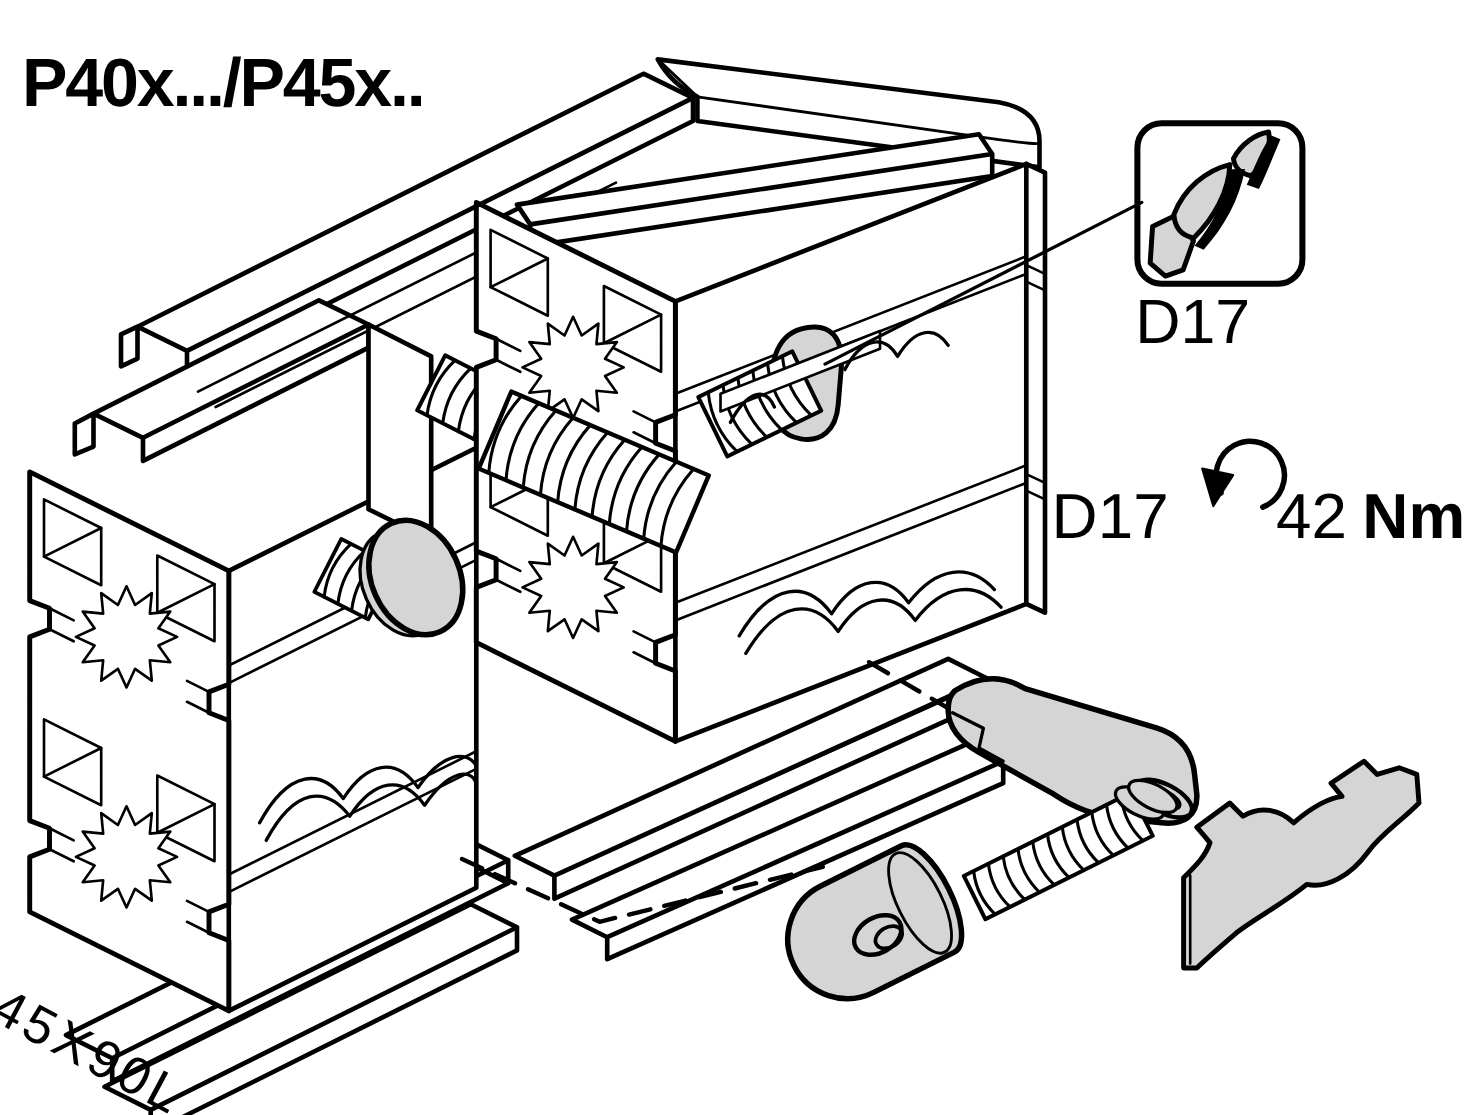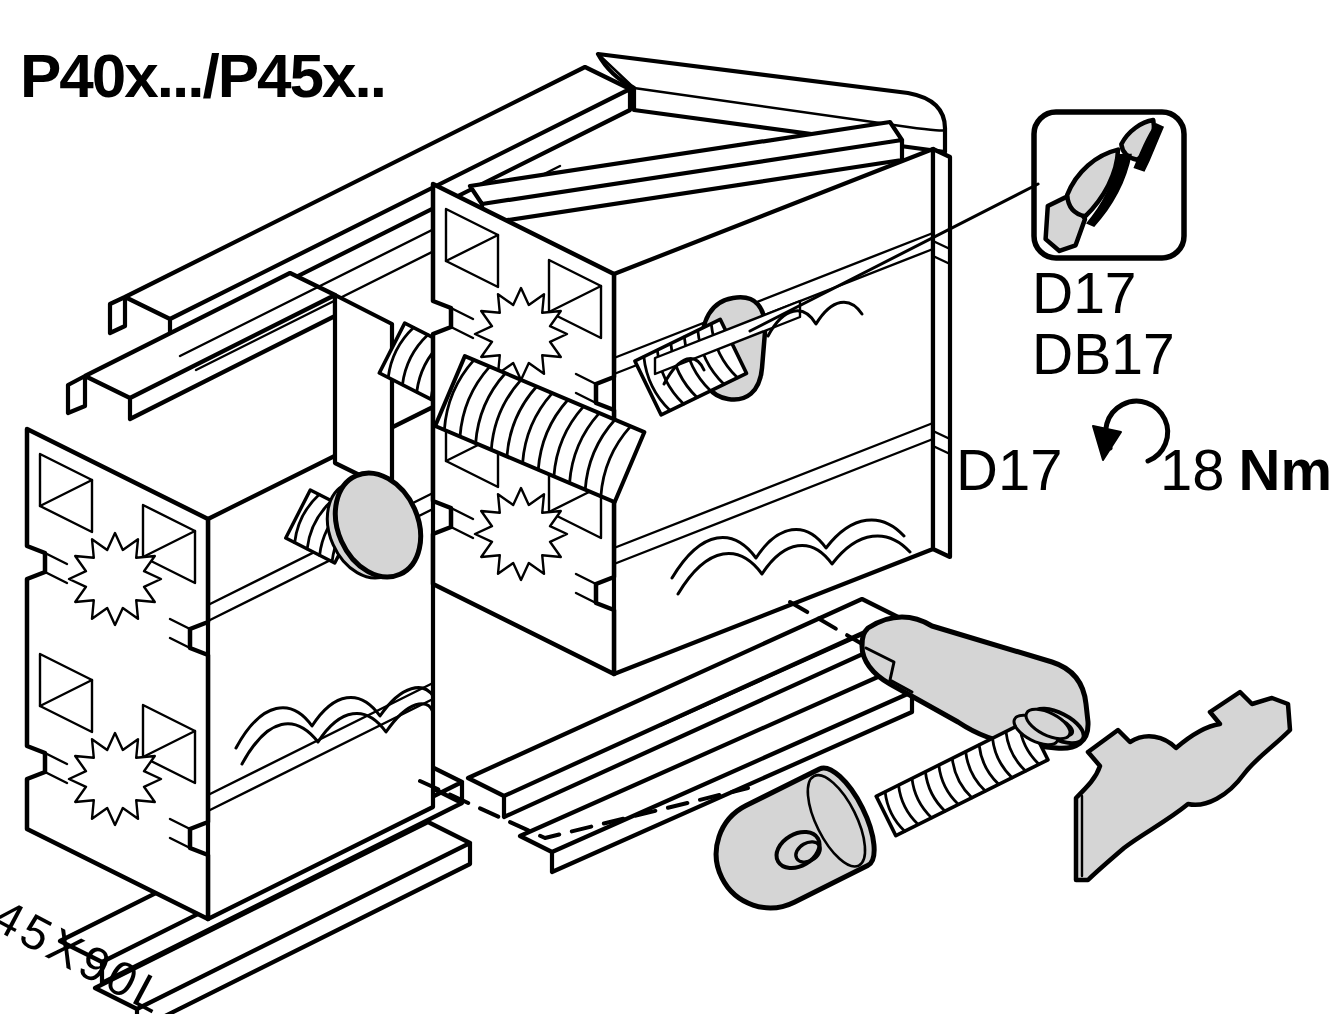--- a/index.html
+++ b/index.html
@@ -233,18 +233,17 @@
   </g>
 
   <g>
     <path d="M1148,425 A31,31 0 1 0 1110,412" fill="none" stroke="#000" stroke-width="5"></path>
     <path d="M1093,390 L1121,396 L1103,424 Z" fill="#000" stroke="#000" stroke-width="2"></path>
   </g>
 </svg>
 
 <div class="lbl title">P40x.../P45x..</div>
 <div class="lbl d17">D17</div>
-<div class="lbl db17">DB17</div>
 <div class="lbl torque-tool">D17</div>
-<div class="lbl torque-val"><span>18</span><span class="unit">Nm</span></div>
+<div class="lbl torque-val"><span>42</span><span class="unit">Nm</span></div>
 <div class="lbl psize">45X90L</div>
 
 </div>
 
 </body></html>

